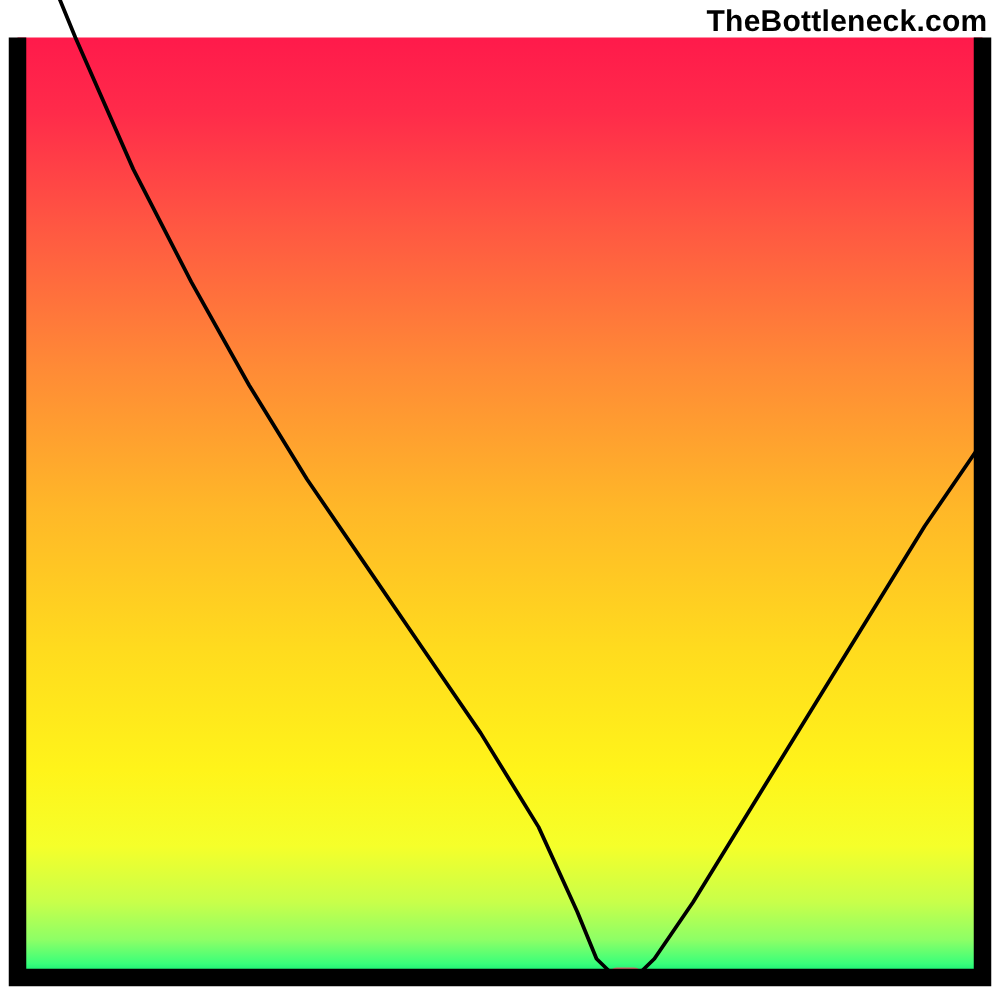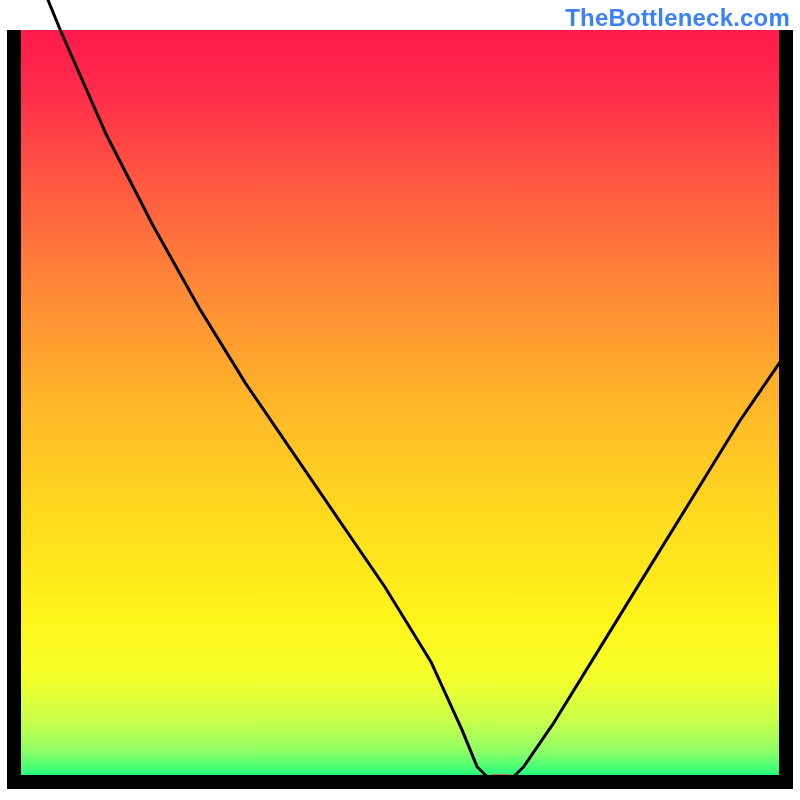--- a/index.html
+++ b/index.html
@@ -14,21 +14,21 @@
     position: relative;
     width: 800px;
     height: 800px;
   }
   .watermark {
     position: absolute;
     top: 4px;
     right: 10px;
     font-size: 24px;
     font-weight: bold;
-    color: #3b82f6;
+    color: #000000;
     z-index: 10;
     letter-spacing: 0.2px;
   }
   svg.chart {
     position: absolute;
     top: 0;
     left: 0;
     width: 800px;
     height: 800px;
   }

